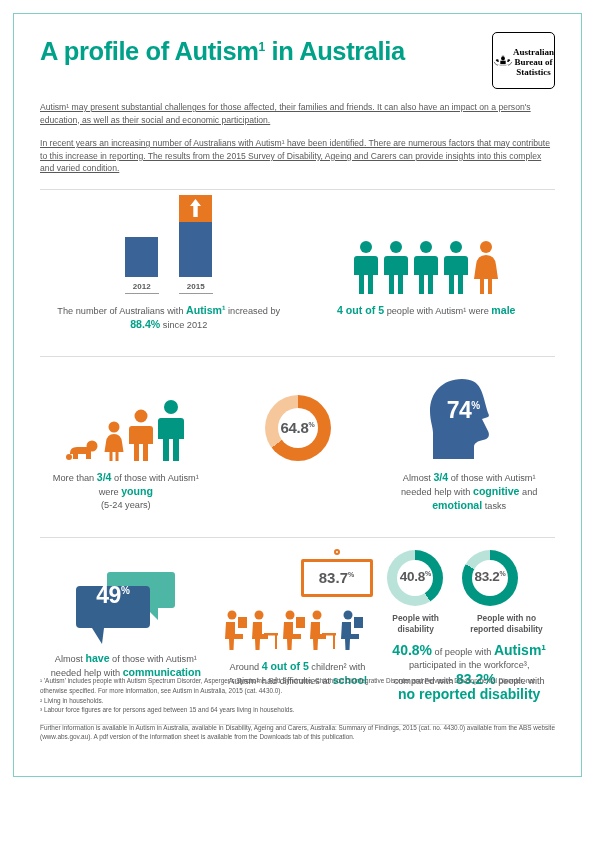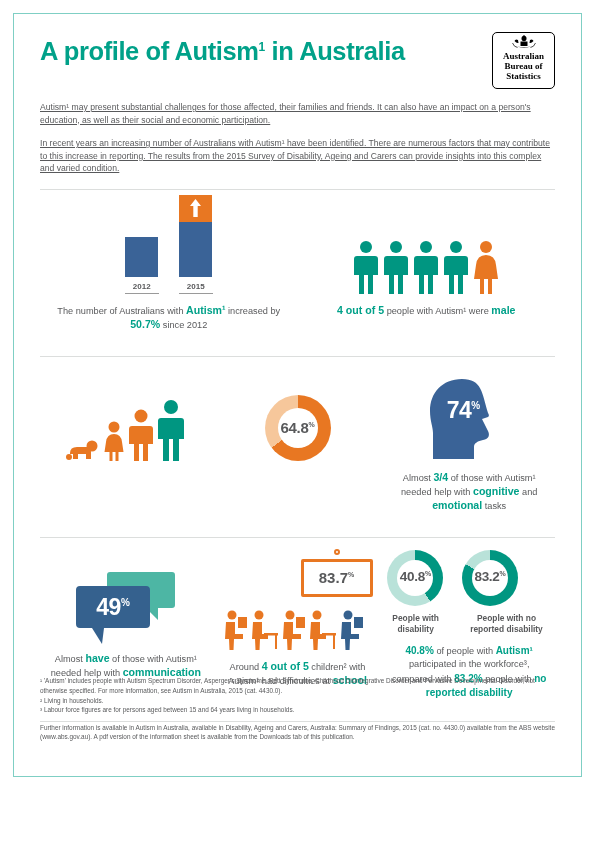--- a/index.html
+++ b/index.html
@@ -21,21 +21,21 @@
 
   
   .header { display: flex; justify-content: space-between; align-items: flex-start; }
   h1 {
     font-size: 25.5px; font-weight: bold; color: #00A189;
     letter-spacing: -0.4px; line-height: 1.05; padding-top: 6px;
   }
   h1 sup { font-size: 12px; vertical-align: super; }
   .abs-logo {
     width: 63px; height: 57px; border: 1.6px solid #000; border-radius: 5px;
-    background: #fff; display: flex; flex-direction: column;
+    background: #fff; display: flex; flex-direction: row;
     align-items: center; justify-content: flex-start; padding-top: 2px;
     flex: 0 0 auto;
   }
   .abs-crest { width: 26px; height: 15px; }
   .abs-txt {
     font-family: "Liberation Serif", serif; font-weight: bold;
     font-size: 9px; line-height: 10px; color: #000; text-align: center; margin-top: 1px;
   }
 
   
@@ -98,21 +98,21 @@
   .headfig { position: relative; width: 86px; height: 84px; }
   .headfig .val {
     position: absolute; left: 8px; top: 20px; width: 58px; text-align: center;
     font-size: 23px; font-weight: bold; color: #fff; letter-spacing: -0.5px;
   }
   .headfig .val sup { font-size: 10px; }
 
   
   .bubbles { position: relative; width: 104px; height: 72px; }
   .bubbles .val {
-    position: absolute; left: 6px; top: 24px; width: 66px; text-align: center;
+    position: absolute; left: 6px; top: 12px; width: 66px; text-align: center;
     font-size: 23px; font-weight: bold; color: #fff; letter-spacing: -0.5px;
   }
   .bubbles .val sup { font-size: 10px; }
 
   
   .school { position: relative; width: 150px; height: 96px; }
   .board {
     position: absolute; right: 0; top: 5px; width: 72px; height: 38px;
     border: 3px solid #E87722; border-radius: 2px; background: #fff;
     display: flex; align-items: center; justify-content: center;
@@ -126,21 +126,21 @@
   .students { position: absolute; left: 0; bottom: 0; display: flex; align-items: flex-end; gap: 2px; }
 
   
   .wf-donuts { display: flex; gap: 18px; justify-content: center; align-items: flex-start; }
   .wf-item { text-align: center; }
   .wf-lab {
     font-size: 8.4px; font-weight: bold; color: #58595b;
     line-height: 11px; margin-top: 7px;
   }
   .wf-text { font-size: 9.2px; line-height: 13.5px; margin-top: 9px; color: #58595b; }
-  .wf-text b { color: #00A189; font-weight: bold; font-size: 10px; }
+  .wf-text b { color: #00A189; font-weight: bold; font-size: 14px; }
 
   
   .foot { position: absolute; left: 26px; right: 26px; bottom: 34px; }
   .foot .fn { font-size: 6.4px; line-height: 9.6px; color: #58595b; }
   .foot .further { margin-top: 8px; font-size: 6.4px; line-height: 9.6px; color: #58595b; }
 </style>
 </head>
 <body>
 
 <div class="page">
@@ -190,21 +190,21 @@
               <svg width="13" height="20" viewBox="0 0 13 20">
                 <path d="M6.5 1 L12 8 L8.7 8 L8.7 19 L4.3 19 L4.3 8 L1 8 Z" fill="#fff"></path>
               </svg>
             </div>
             <div class="bar b2015"></div>
             <div class="barlabel">2015</div>
           </div>
         </div>
       </div>
       <div class="cap">
-        <span>The number of Australians with </span><b>Autism¹</b><span> increased by </span><b>50.7%</b><span> since 2012</span>
+        <span>The number of Australians with </span><b>Autism¹</b><span> increased by </span><b>88.4%</b><span> since 2012</span>
       </div>
     </div>
 
     <div class="cell">
       <div class="art">
         <div class="people">
           <svg width="26" height="54" viewBox="0 0 26 54">
                 <circle cx="13" cy="7" r="6" fill="#009681"></circle>
                 <path d="M4 16 h18 a3 3 0 0 1 3 3 v16 h-5 v19 h-5 v-19 h-4 v19 h-5 v-19 h-5 v-16 a3 3 0 0 1 3 -3z" fill="#009681"></path>
               </svg>
@@ -251,20 +251,24 @@
               </svg>
           <svg width="26" height="52" viewBox="0 0 26 52">
                 <circle cx="13" cy="7" r="6.5" fill="#E87722"></circle>
                 <path d="M4 17 h18 a3 3 0 0 1 3 3 v15 h-5 v17 h-5 v-17 h-4 v17 h-5 v-17 h-5 v-15 a3 3 0 0 1 3 -3z" fill="#E87722"></path>
               </svg>
           <svg width="28" height="62" viewBox="0 0 28 62">
                 <circle cx="14" cy="8" r="7" fill="#009681"></circle>
                 <path d="M4 19 h20 a3 3 0 0 1 3 3 v18 h-5 v22 h-6 v-22 h-4 v22 h-6 v-22 h-5 v-18 a3 3 0 0 1 3 -3z" fill="#009681"></path>
               </svg>
         </div>
+      </div>
+      <div class="cap">
+        <span>More than </span><b>3/4</b><span> of those with Autism¹ were </span><b>young</b><br>
+        <span>(5-24 years)</span>
       </div>
     </div>
 
     <div class="cell">
       <div class="art">
         <div class="donut" id="donut-disability" style="background: conic-gradient(rgb(232, 119, 34) 0deg, rgb(232, 119, 34) 64.8%, rgb(246, 199, 155) 64.8%, rgb(246, 199, 155) 100%);">
           <div class="hole"></div>
           <div class="val"><span>64.8</span><sup>%</sup></div>
         </div>
       </div>

